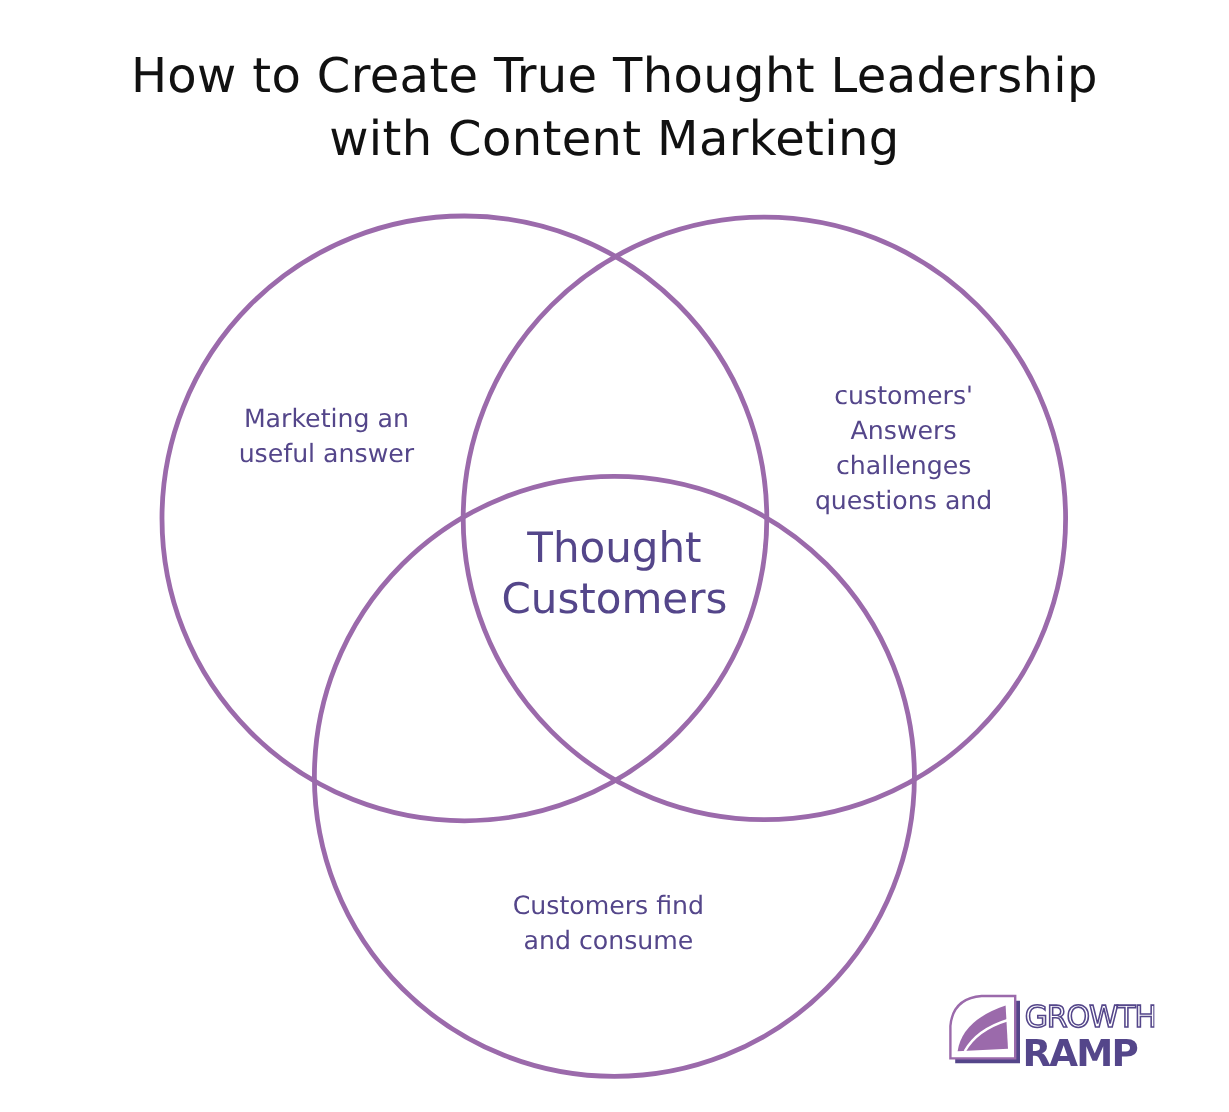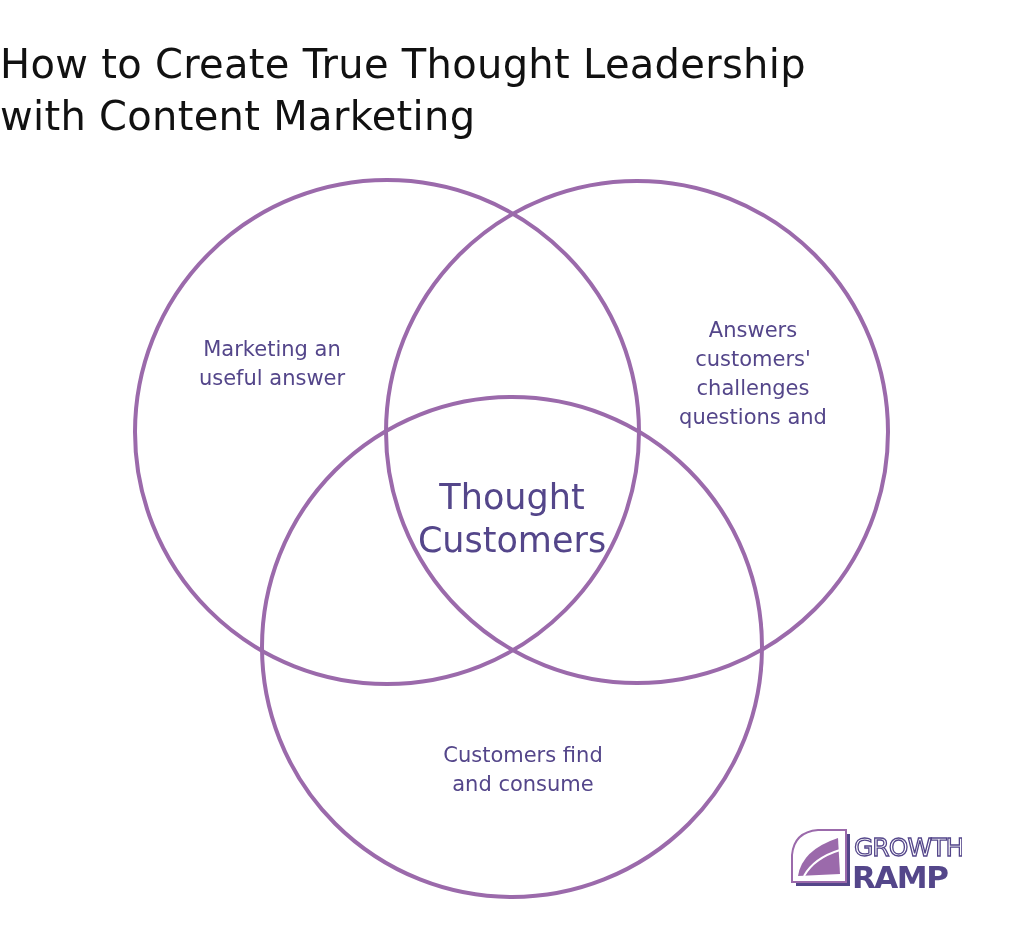--- a/index.html
+++ b/index.html
@@ -1,17 +1,17 @@
 <!DOCTYPE html>
 <html><head>
 <meta charset="utf-8">
 <style>
   html, body { margin: 0; padding: 0; background: #ffffff; }
   body { width: 1024px; height: 927px; position: relative; overflow: hidden; font-family: "DejaVu Sans", sans-serif; }
-  .title { position: absolute; left: 0; top: 38px; width: 1024px; color: #111111; font-size: 40px; line-height: 52px; letter-spacing: 0.3px; }
+  .title { position: absolute; left: 0; top: 38px; width: 1024px; text-align: center; color: #111111; font-size: 40px; line-height: 52px; letter-spacing: 0.3px; }
   .title span { display: block; }
   svg.venn { position: absolute; left: 0; top: 0; }
   .lbl { position: absolute; color: #54468a; text-align: center; font-size: 21px; line-height: 29px; }
   .center-lbl { position: absolute; color: #54468a; text-align: center; font-size: 35px; line-height: 43px; }
   .logo { position: absolute; left: 790px; top: 828px; width: 172px; height: 64px; text-decoration: underline; }
 </style>
 </head>
 <body>
 
 <div class="title">
@@ -24,32 +24,32 @@
   <circle cx="637" cy="432" r="251" fill="none" stroke="#9b6aab" stroke-width="4"></circle>
   <circle cx="512" cy="647" r="250" fill="none" stroke="#9b6aab" stroke-width="4"></circle>
 </svg>
 
 <div class="lbl" style="left:162px; top:335px; width:220px;">
   <div>Marketing an</div>
   <div>useful answer</div>
 </div>
 
 <div class="lbl" style="left:643px; top:316px; width:220px;">
+  <div>customers'</div>
   <div>Answers</div>
-  <div>customers'</div>
   <div>challenges</div>
   <div>questions and</div>
 </div>
 
-<div class="lbl" style="left:408px; top:741px; width:230px;">
+<div class="lbl" style="left:392px; top:741px; width:230px;">
   <div>Customers find</div>
   <div>and consume</div>
 </div>
 
-<div class="center-lbl" style="left:382px; top:436px; width:260px;margin-top:40px;">
+<div class="center-lbl" style="left:382px; top:436px; width:260px;">
   <div>Thought</div>
   <div>Customers</div>
 </div>
 
 <div class="logo">
   <svg width="172" height="64">
 
     <path d="M6 58 L6 30 Q8 10 30 6 L60 6 L60 58 Z" fill="#54468a"></path>
 
     <path d="M2 54 L2 27 Q4 4 28 2 L56 2 L56 54 Z" fill="#ffffff" stroke="#9b6aab" stroke-width="2"></path>

